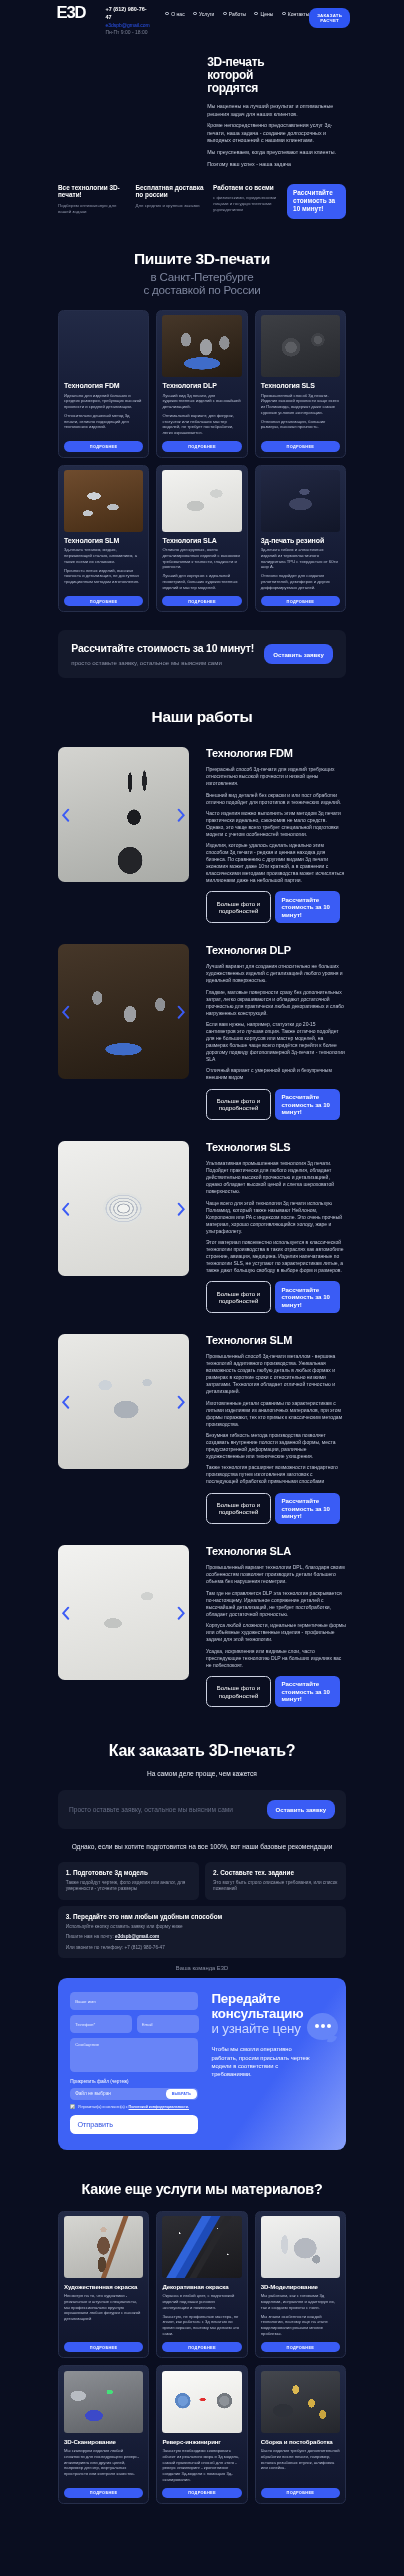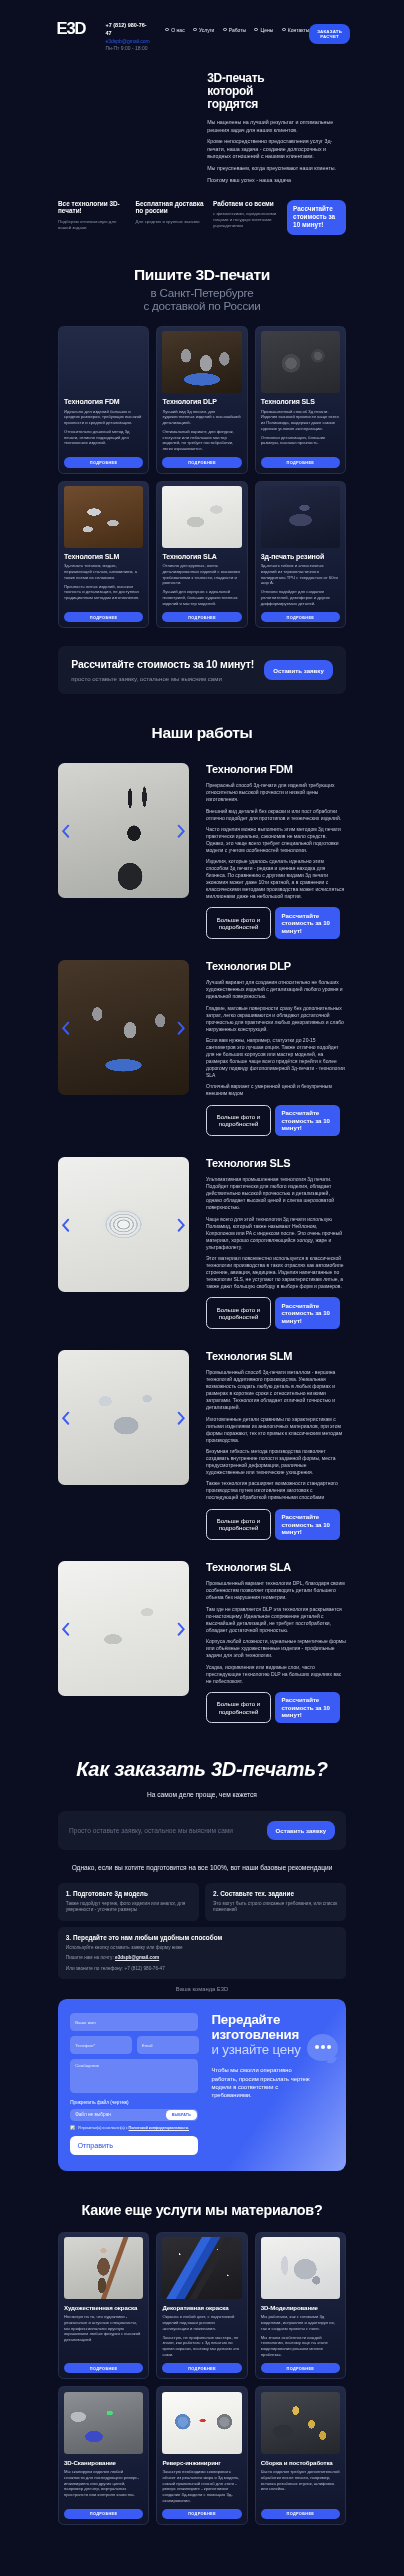--- a/index.html
+++ b/index.html
@@ -1,21 +1,21 @@
 <!DOCTYPE html>
 <html lang="ru" style="font-size:8.9px"><head>
 <meta charset="utf-8">
 <style>
   * { margin:0; padding:0; box-sizing:border-box; }
   html,body { background:#0a0e20; }
   body {
     width:404px; margin:0 auto; position:relative;
     font-family:"Liberation Sans", sans-serif; color:#fff;
   }
-  .container { width:288px; margin:16px auto; }
+  .container { width:288px; margin:0 auto; }
 
   
   .header { display:flex; align-items:flex-start; padding-top:5px; }
   .logo { font-size:16.6px; font-weight:bold; letter-spacing:-1.1px; line-height:1; }
   .header-contacts { margin-left:20px; font-size:5px; line-height:1.5; }
   .header-phone { color:#fff; font-weight:bold; font-size:5.5px; }
   .header-email { color:#2b55f5; cursor:pointer; }
   .header-hours { color:#7c8295; }
   .nav { display:flex; gap:8.3px; margin-left:15.5px; margin-top:5.5px; }
   .nav-item { display:flex; align-items:center; gap:2.2px; font-size:5px; color:#e7eaf3; cursor:pointer; white-space:nowrap; }
@@ -478,21 +478,21 @@
       <p>Там где не справляется DLP эта технология раскрывается по-настоящему. Идеальное сопряжение деталей с высочайшей детализаций, не требует постобработки, обладает достаточной прочностью.</p>
       <p>Корпуса любой сложности, идеальные герметичные формы или объёмные художественные изделия - профильные задачи для этой технологии.</p>
       <p>Усадка, искривления или видимые слои, часто преследующие технологию DLP на больших изделиях вас не побеспокоят.</p>
       <div class="work-buttons">
         <button class="btn-outline">Больше фото и подробностей</button>
         <button class="btn-blue">Рассчитайте стоимость за 10 минут!</button>
       </div>
     </div>
   </div>
 
-  <div class="section-title" style="margin-top:35px; font-size:20px;font-style:italic;">Как заказать 3D-печать?</div>
+  <div class="section-title" style="margin-top:35px; font-size:16px;">Как заказать 3D-печать?</div>
   <div class="order-sub">На самом деле проще, чем кажется</div>
 
   <div class="order-panel">
     <span class="order-placeholder">Просто оставьте заявку, остальное мы выясним сами</span>
     <button class="btn-blue">Оставить заявку</button>
   </div>
 
   <div class="order-note">Однако, если вы хотите подготовится на все 100%, вот наши базовые рекомендации</div>
 
   <div class="steps">
@@ -535,21 +535,21 @@
         </div>
         <div class="consent">
           <span class="checkbox">✓</span>
           <span class="consent-text"><span>Я прочитал(а) и согласен(а) с </span><span class="consent-link">Политикой конфиденциальности.</span></span>
         </div>
         <button class="submit-btn">Отправить</button>
       </div>
       <div>
         <div class="form-headline">
           <div>Передайте</div>
-          <div>изготовления</div>
+          <div>консультацию</div>
           <div class="light">и узнайте цену</div>
         </div>
         <div class="form-body">Чтобы мы смогли оперативно работать, просим присылать чертеж модели в соответствии с требованиями.</div>
       </div>
     </div>
   </div>
 
   <div class="section-title" style="margin-top:31px; font-size:14.4px;">Какие еще услуги мы материалов?</div>
 
   <div class="cards-grid">

